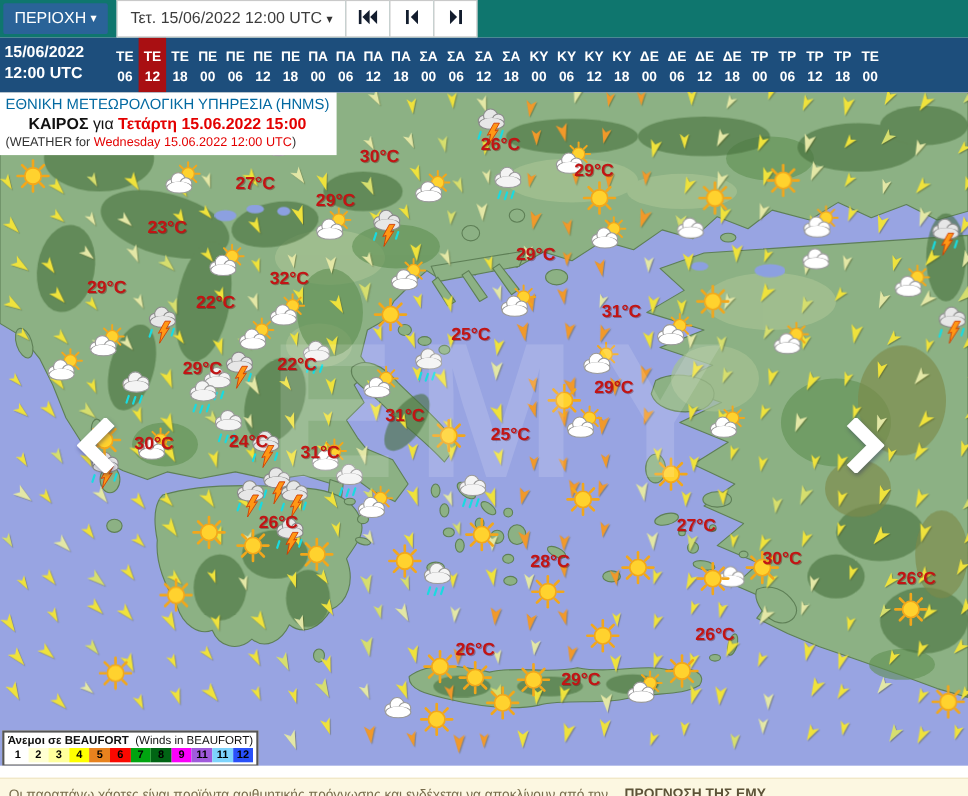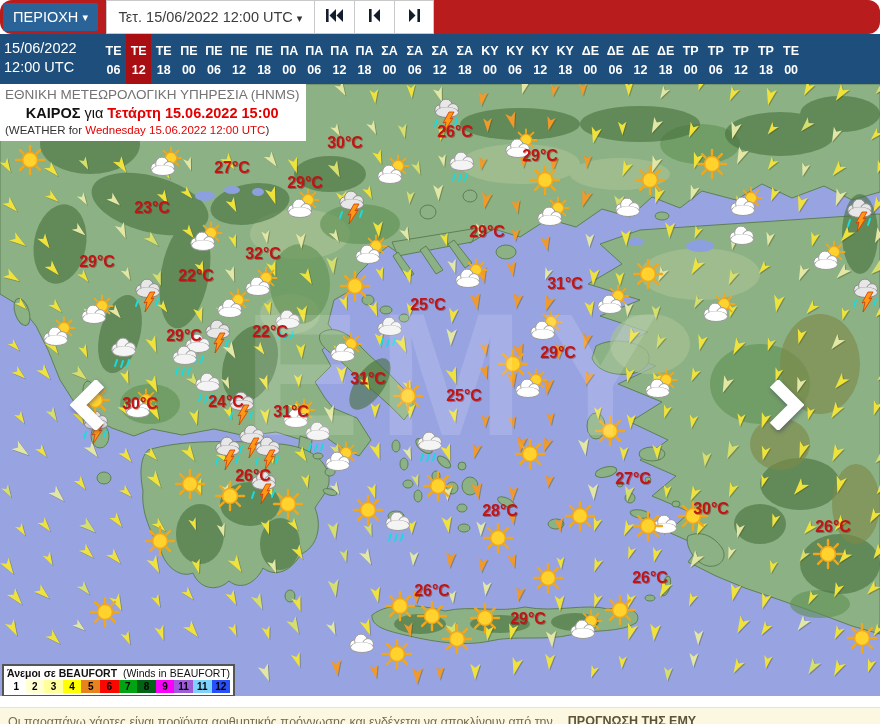--- a/index.html
+++ b/index.html
@@ -1,48 +1,48 @@
 <!DOCTYPE html>
 <html><head>
 <meta charset="utf-8">
 <style>
   * { margin:0; padding:0; box-sizing:border-box; }
   html,body { background:#fff; }
   body { font-family:"Liberation Sans","DejaVu Sans",sans-serif; }
   .app { position:relative; width:880px; height:724px; overflow:hidden; background:#fff; }
 
   
-  .toolbar { position:relative; height:34px; background:#b91c1c; display:flex; align-items:stretch;border-radius:12px; }
+  .toolbar { position:relative; height:34px; background:#0f766e; display:flex; align-items:stretch; }
   .btn-region { margin:3px 0 3px 3px; width:95px; border:none; background:#2a6398; color:#fff;
     font-family:inherit; font-size:14.5px; cursor:pointer; border-radius:2px; }
   .btn-region .caret { font-size:11px; position:relative; top:-1px; }
   .dt-group { display:flex; margin-left:8px; }
   .dt-group > * { border:1px solid #c9c9c9; border-right:none; background:#fff; height:34px; }
   .dt-group > *:last-child { border-right:1px solid #c9c9c9; }
   .btn-datetime { width:208px; font-family:inherit; font-size:14.5px; color:#3c3c3c; cursor:pointer; }
   .btn-datetime .caret { font-size:11px; color:#333; }
   .btn-nav { width:40px; display:flex; align-items:center; justify-content:center; cursor:pointer; }
 
   
   .timeline { height:50px; background:#1d4e7c; display:flex; color:#fff; }
-  .tl-label { width:101px; padding:5px 0 0 4px; font-weight:normal; line-height:19px; font-size:14.5px; }
+  .tl-label { width:101px; padding:5px 0 0 4px; font-weight:bold; line-height:19px; font-size:14.5px; }
   .tl-cols { display:flex; }
   .tl-col { width:25.1px; display:flex; flex-direction:column; align-items:center; justify-content:center;
     font-size:12.5px; font-weight:bold; line-height:19px; cursor:pointer; padding-top:3px; }
   .tl-col.active { background:#a90f12; }
 
   
   .map { position:relative; width:880px; height:612px; background:#98a4e2; overflow:hidden; }
   .map svg.base { position:absolute; left:0; top:0; }
   .watermark { position:absolute; left:0; top:190px; width:880px; text-align:center;
     font-size:175px; font-weight:bold; color:rgba(255,255,255,0.14); letter-spacing:18px; pointer-events:none;margin-left:20px; }
   .temp { position:absolute; transform:translate(-50%,-50%); font-size:16px; font-weight:bold;
     color:#c21414; text-shadow:1px 1px 0 rgba(90,0,0,0.35); white-space:nowrap; }
   .map-header { position:absolute; left:0; top:0; background:#fff; padding:2px 7px 3px 5px; }
-  .mh1 { font-size:13.5px; color:#737373; line-height:18px; }
+  .mh1 { font-size:13.5px; color:#0369a1; line-height:18px; }
   .mh2 { font-size:14.5px; color:#111; line-height:19px;text-align:center; }
   .mh2 .b { font-weight:bold; }
   .mh2 .red { font-weight:bold; color:#e30000; }
   .mh3 { font-size:11.5px; color:#333; line-height:15px; }
   .mh3 .red { color:#e30000; }
   .legend { position:absolute; left:2px; top:580px; background:#fff; border:2px solid #555; padding:1px 3px 2px 3px; }
   .legend-title { font-size:10.5px; color:#111; line-height:12px; }
   .legend-title .b { font-weight:bold;margin-top:20px; }
   .legend-cells { display:flex; margin-top:1px; }
   .legend-cell { width:18.6px; height:13px; font-size:10px; font-weight:bold; color:#000;

